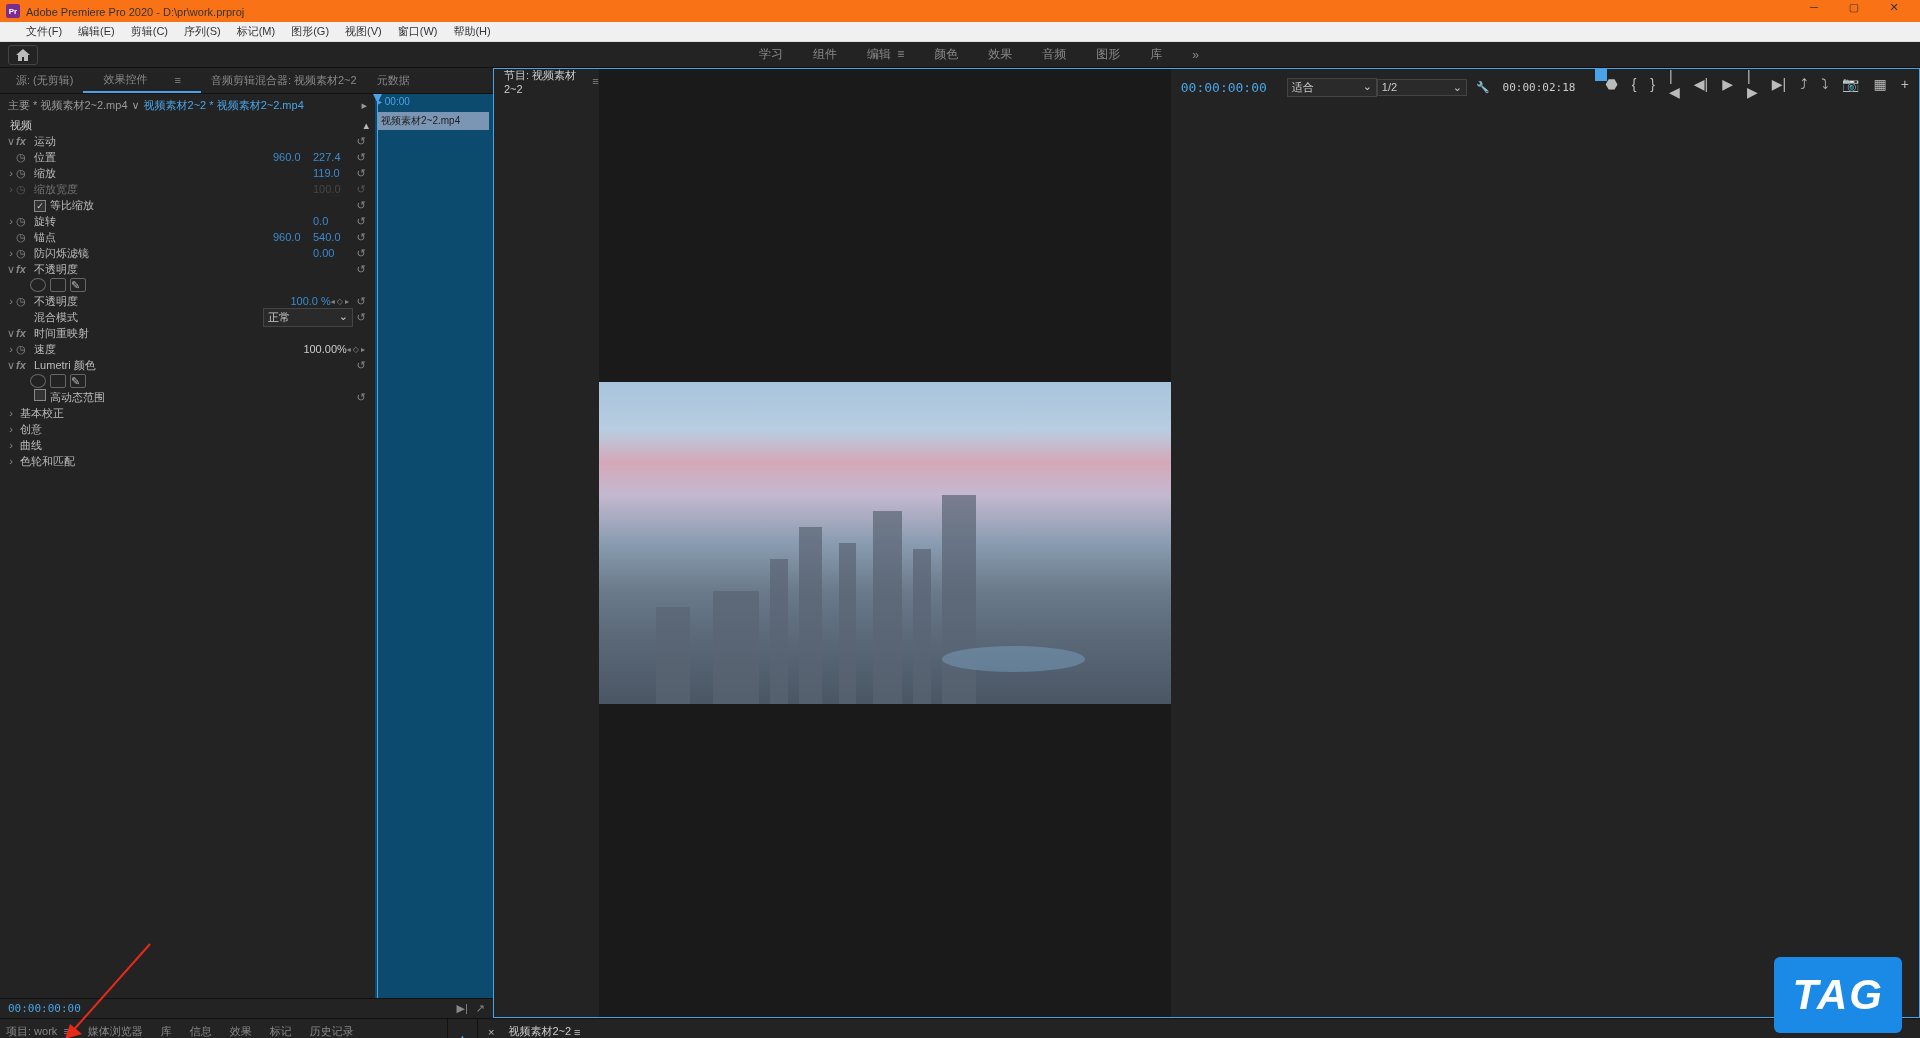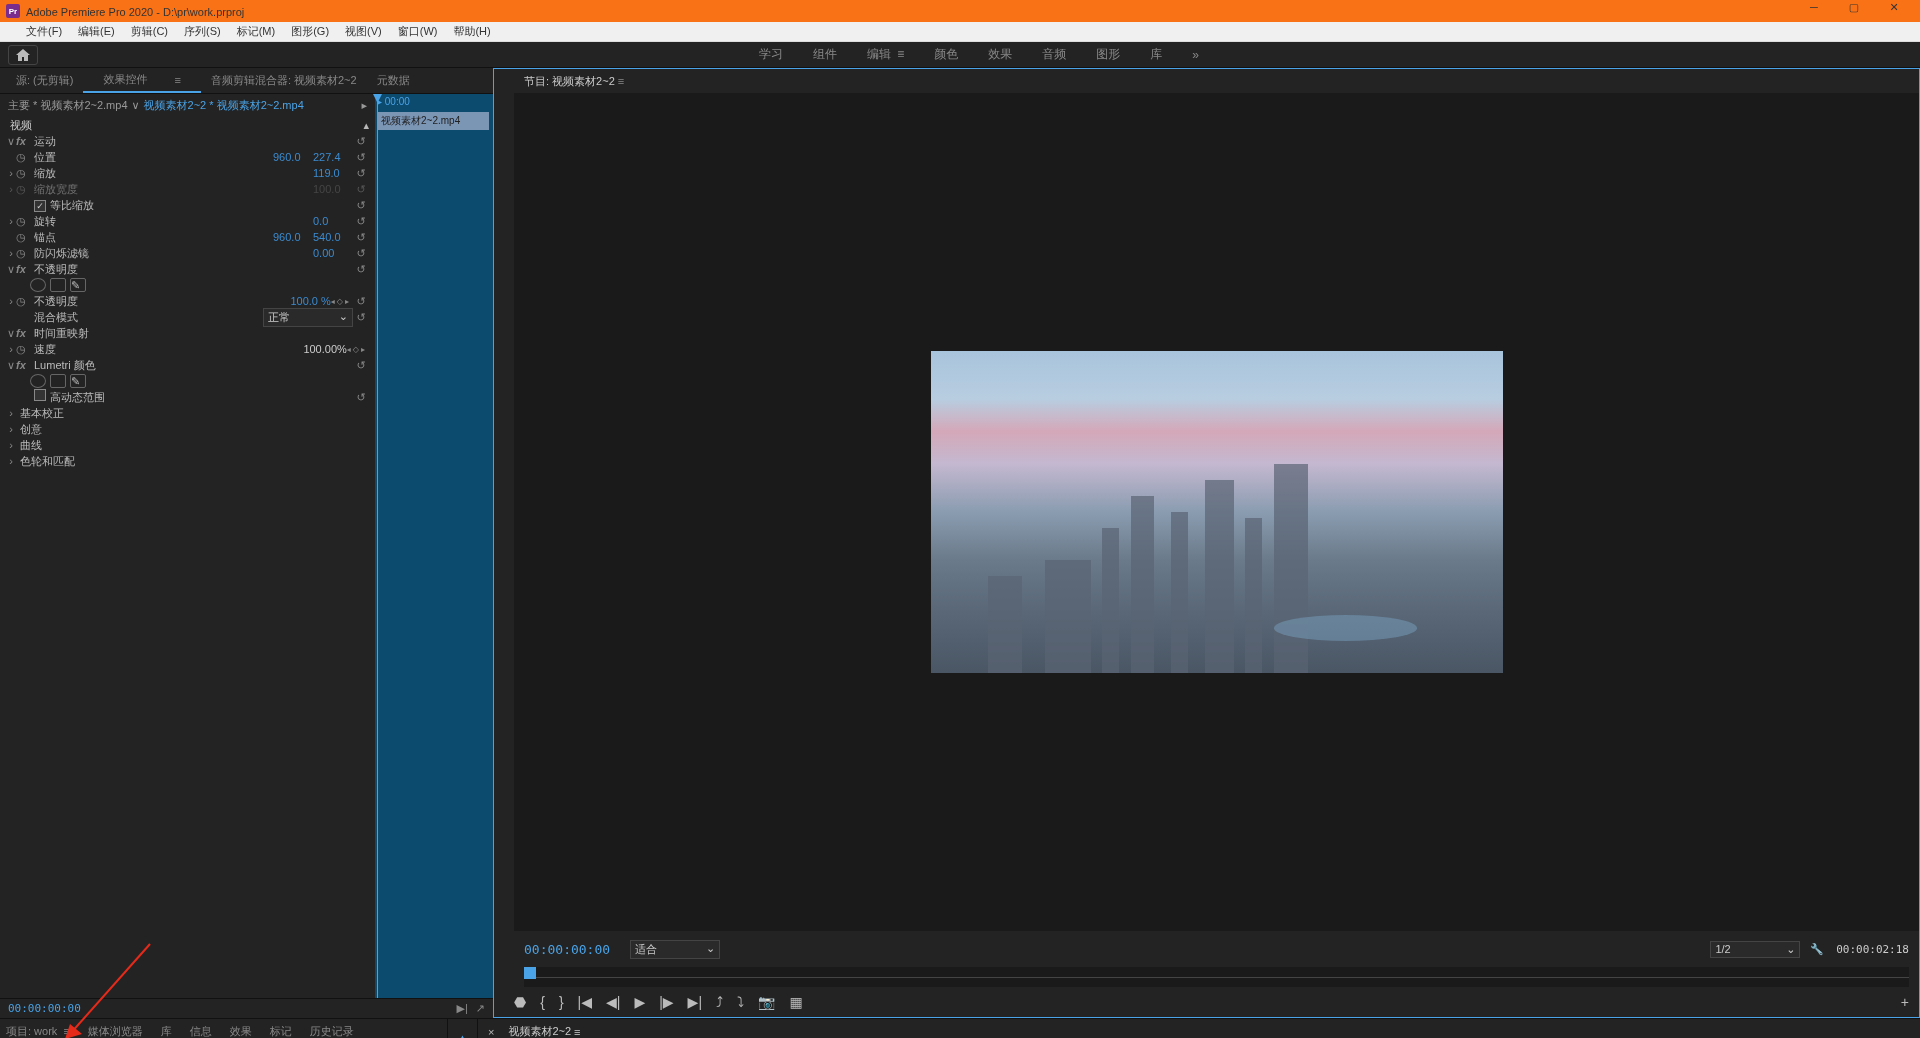--- a/index.html
+++ b/index.html
@@ -44,21 +44,21 @@
 .kf-nav span { color: #888; font-size: 8px; cursor: pointer; }
 .select-box { background: #2a2a2a; border: 1px solid #444; padding: 1px 4px; color: #ccc; min-width: 90px; display: flex; justify-content: space-between; }
 .ec-right-header { position: absolute; top: 2px; left: 2px; color: #4aa3e6; font-size: 10px; }
 .ec-right-cliprow { position: absolute; top: 18px; left: 2px; right: 4px; background: #7b95b5; color: #222; padding: 2px 4px; font-size: 10px; }
 .ec-playhead { position: absolute; top: 0; left: 2px; bottom: 0; width: 1px; background: #4aa3e6; }
 .ec-playhead::before { content: ""; position: absolute; top: 0; left: -4px; width: 9px; height: 9px; background: #4aa3e6; clip-path: polygon(0 0, 100% 0, 50% 100%); }
 .ec-time-footer { height: 20px; background: #232323; border-top: 1px solid #111; display: flex; align-items: center; padding: 0 8px; }
 .ec-time-footer .tc { color: #4aa3e6; font-family: monospace; }
 .ec-time-footer .spacer { flex: 1; }
 .ec-time-footer .icon { color: #888; margin-left: 8px; cursor: pointer; }
-.program-panel { flex: 1; display: flex; flex-direction: column; border: 1px solid #4aa3e6; padding-left: 20px; }
+.program-panel { flex: 1; display: flex; flex-direction: row; border: 1px solid #4aa3e6; }
 .program-header { height: 24px; display: flex; align-items: center; padding-left: 10px; color: #ccc; }
 .program-view { flex: 1; background: #1a1a1a; display: flex; align-items: center; justify-content: center; position: relative; }
 .city-image { width: 572px; height: 322px; background: linear-gradient(180deg, #a8c4dc 0%, #b8cde0 15%, #d4a8b8 25%, #c4b8d0 35%, #8a9cb0 50%, #6a7a8a 65%, #5a6878 80%, #4a5664 100%); position: relative; overflow: hidden; }
 .city-building { position: absolute; background: rgba(90,100,115,0.7); }
 .program-controls { height: 36px; display: flex; align-items: center; padding: 0 10px; }
 .pc-tc { color: #4aa3e6; font-family: monospace; font-size: 13px; }
 .pc-fit { margin-left: 20px; }
 .pc-spacer { flex: 1; }
 .pc-page { color: #ccc; }
 .pc-dur { color: #ccc; font-family: monospace; margin-left: 12px; }
@@ -387,13 +387,14 @@
 
   </div>
 
   <div class="timeline-panel">
     <div class="tl-header">× <span style="margin-left:14px">视频素材2~2</span> <span class="menu-icon">≡</span></div>
 
   </div>
 </div>
 
 <div class="watermark">
+  <div class="wm-tag">TAG</div>
 </div>
 
 </body></html>

